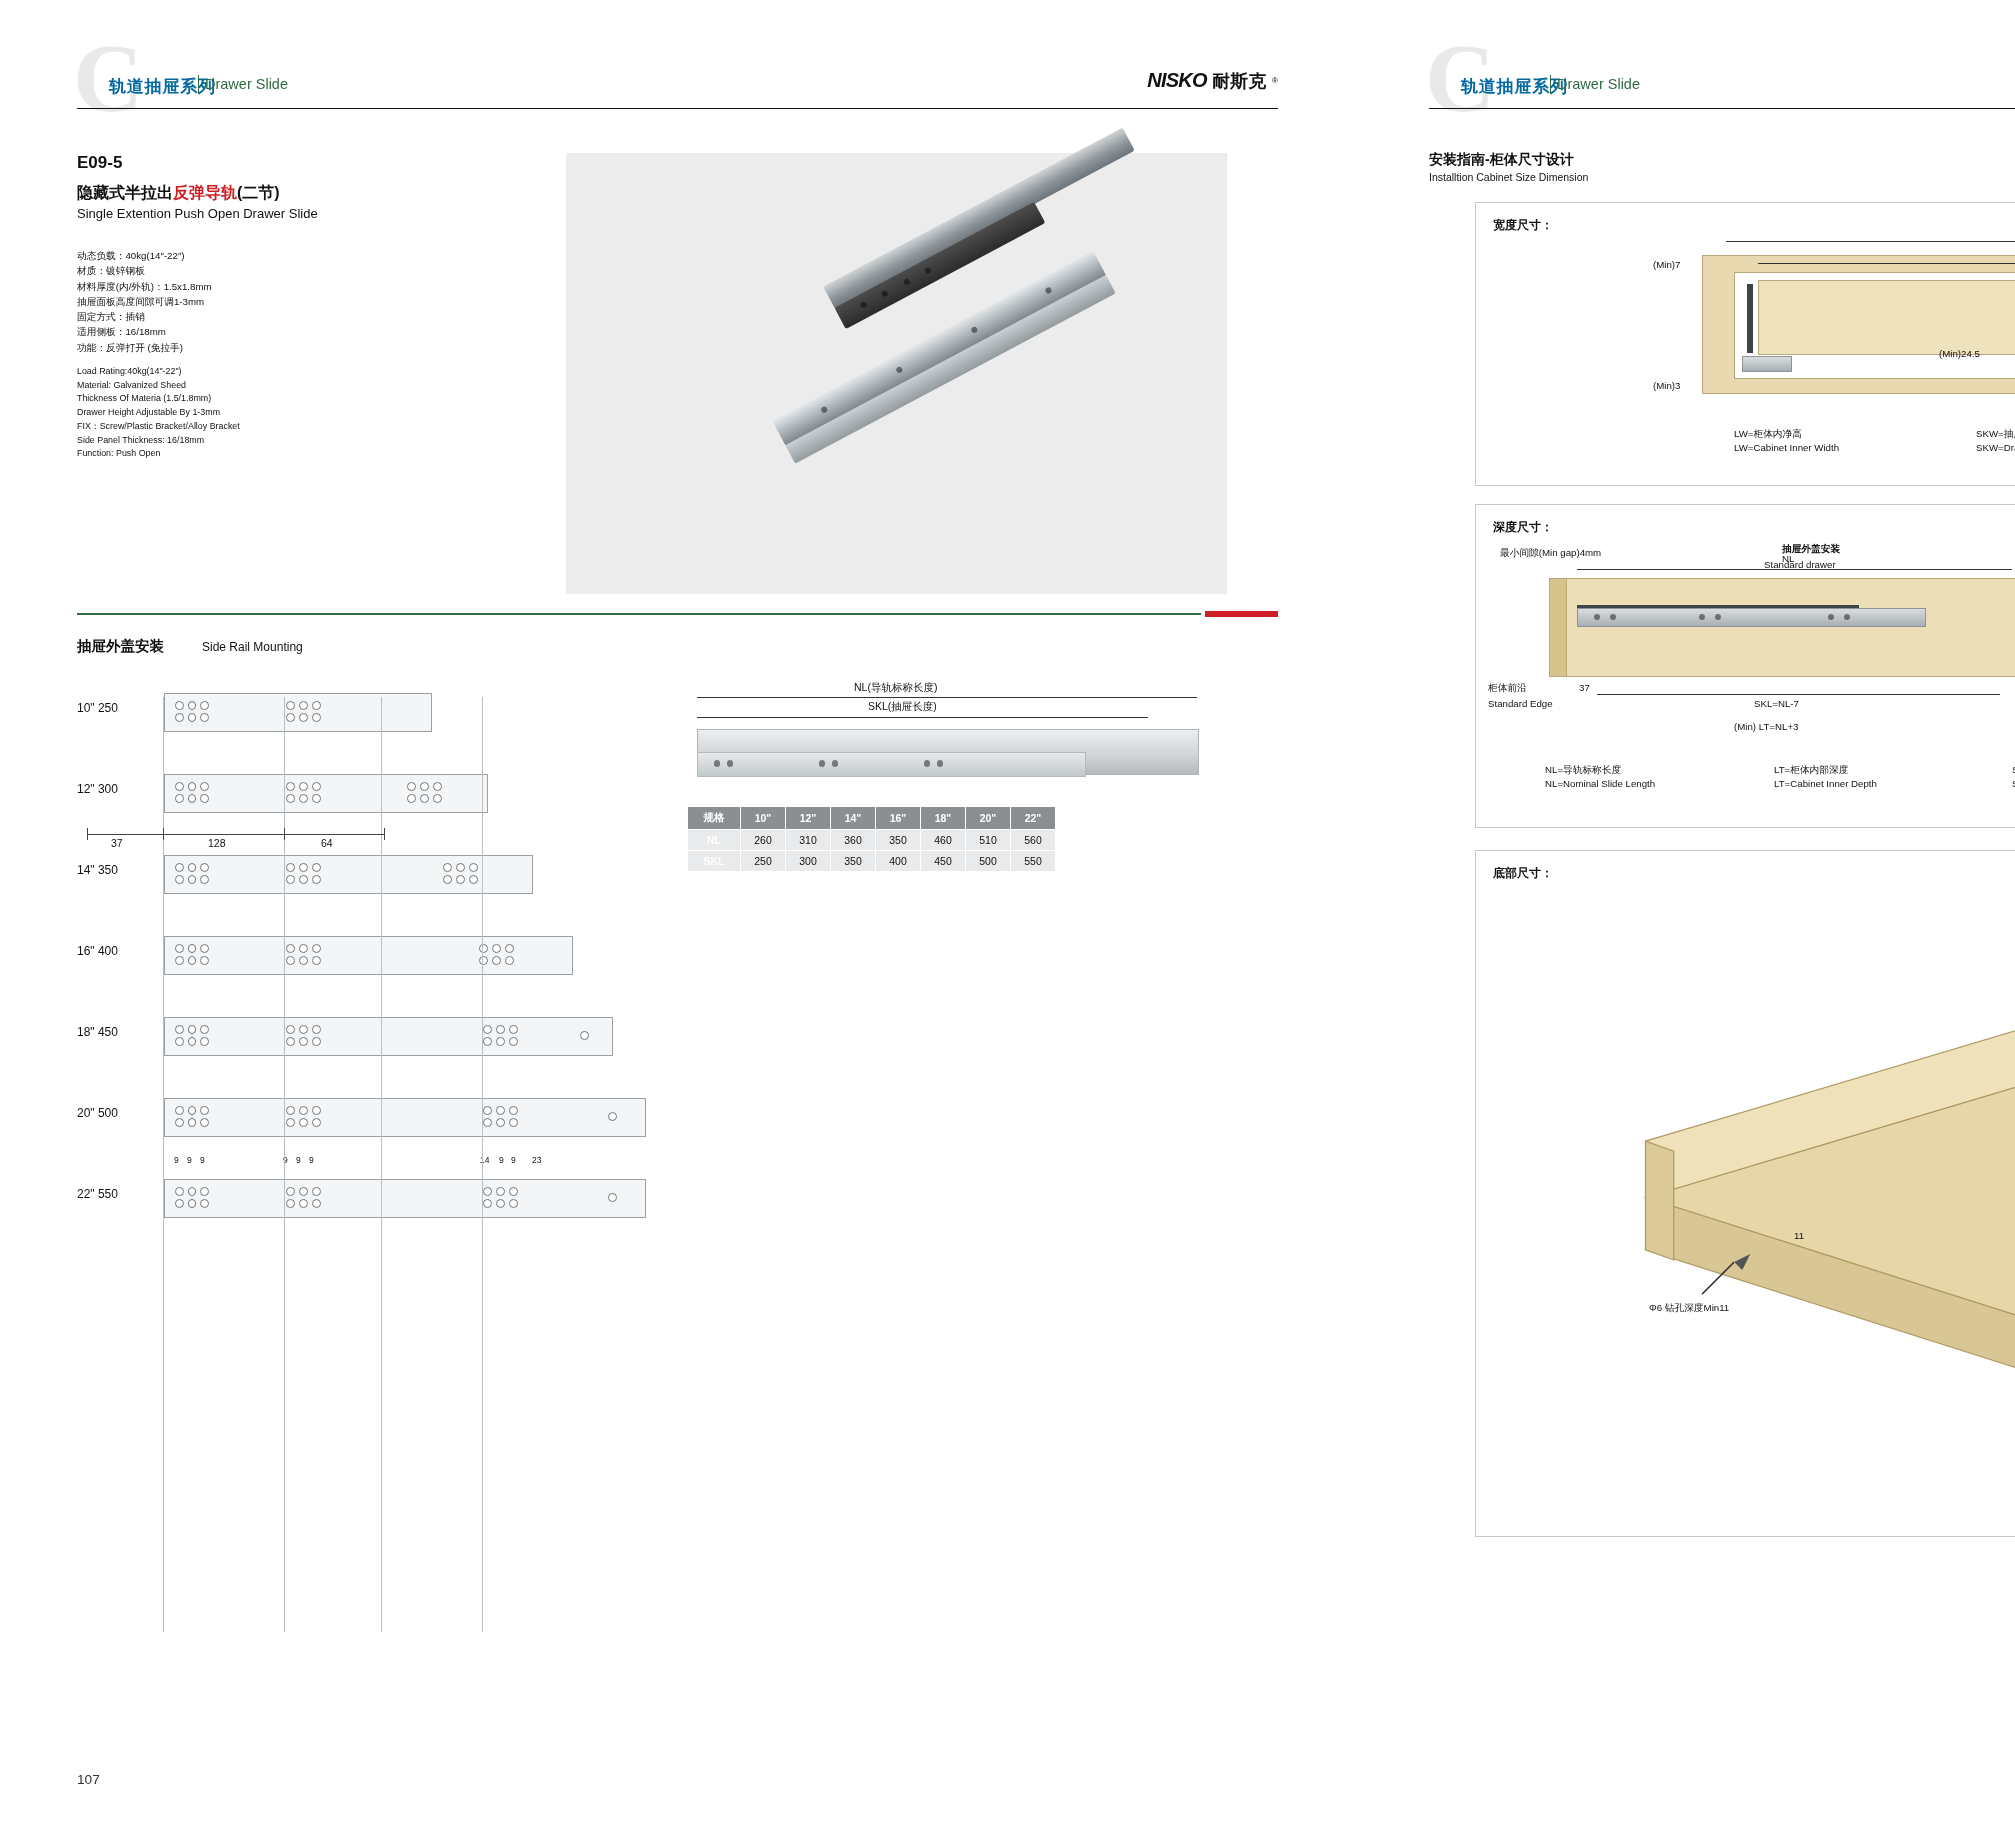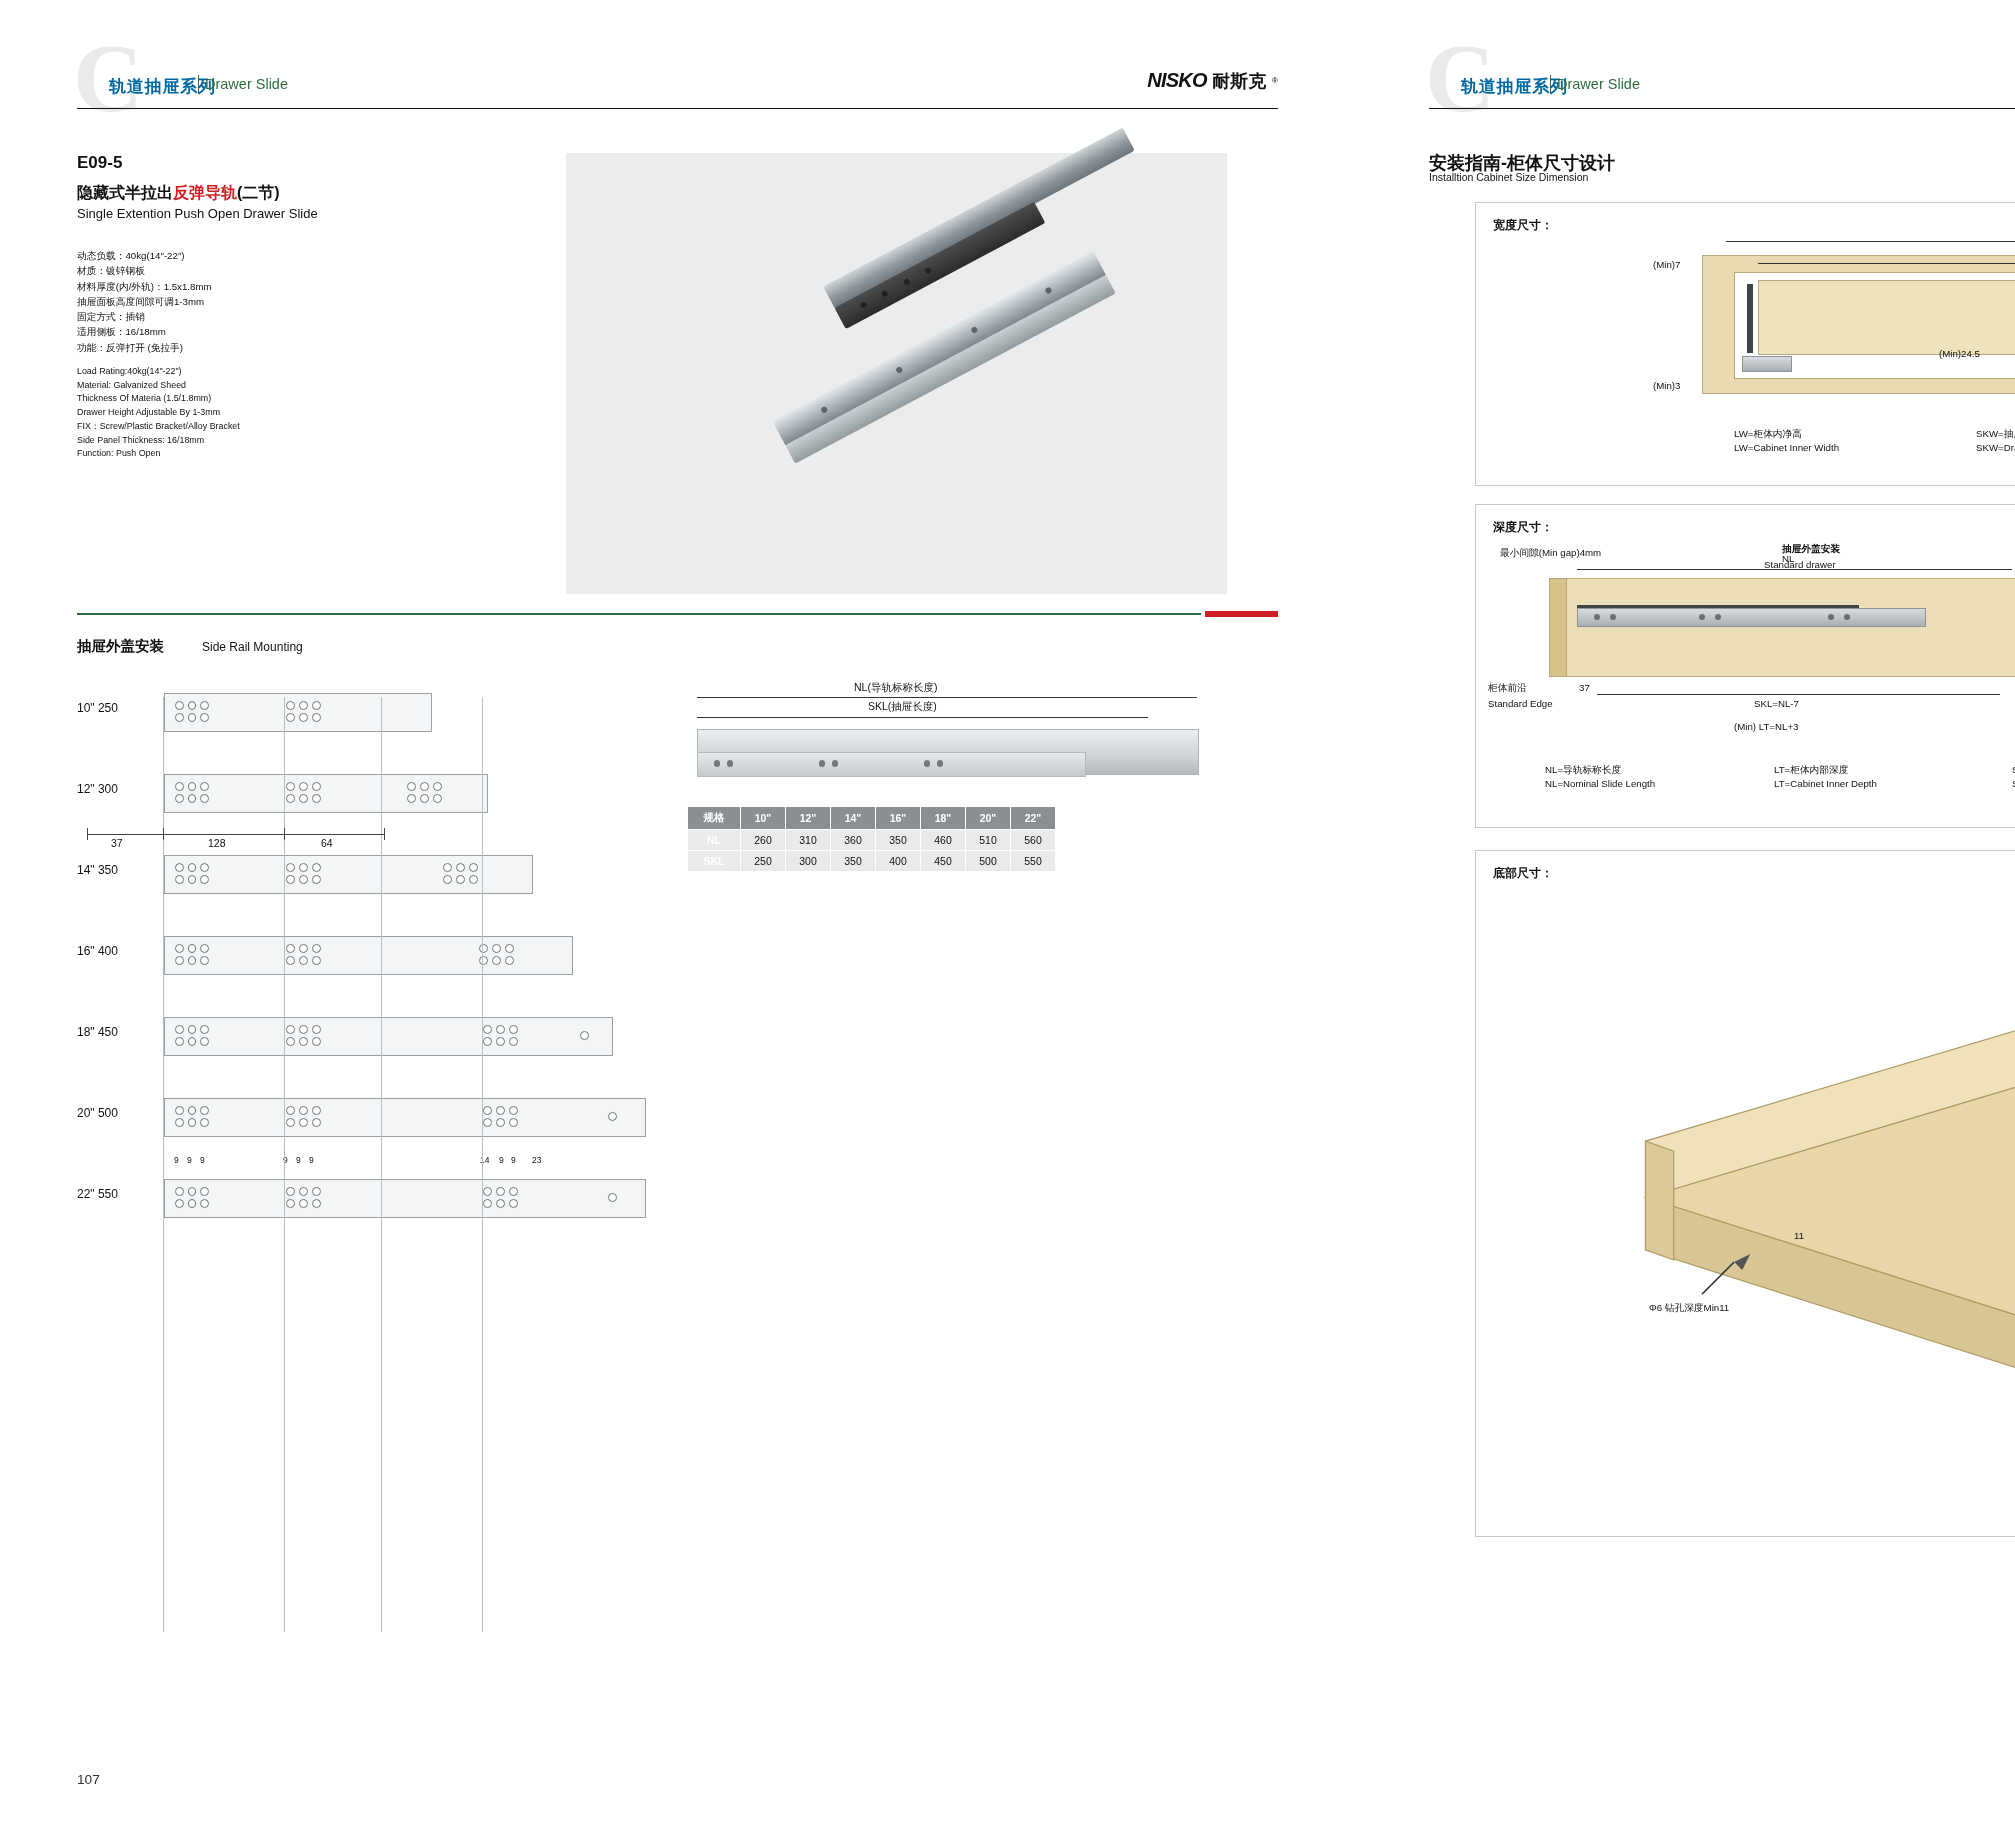--- a/index.html
+++ b/index.html
@@ -79,21 +79,21 @@
   .nlbox .railimg{position:absolute;left:12px;top:48px;width:500px;height:44px;background:linear-gradient(180deg,#eceeef,#cfd3d6 60%,#b3b9bd);border:0.8px solid #aeb4b8;}
   .nlbox .railimg2{position:absolute;left:12px;top:71px;width:387px;height:22.6px;background:linear-gradient(180deg,#e7eaeb,#c3c8cb);border:0.8px solid #b3b9bd;}
 
   table.spec{position:absolute;left:687px;top:806px;border-collapse:collapse;font-size:10.5px;}
   table.spec td{border:0.8px solid #fff;padding:4px 0;text-align:center;width:44px;color:#111;}
   table.spec td.hd{background:#8b8f92;color:#fff;width:52px;font-weight:bold;}
   table.spec tr.h td{background:#8b8f92;color:#fff;font-weight:bold;}
   table.spec tr.b td{background:#e9eaeb;}
 
   
-  .guide-cn{position:absolute;left:1429px;top:151px;font-size:18px;font-weight:bold;color:#111;}
+  .guide-cn{position:absolute;left:1429px;top:151px;font-size:14px;font-weight:bold;color:#111;}
   .guide-en{position:absolute;left:1429px;top:171px;font-size:10.5px;color:#111;}
 
   .panel{position:absolute;border:0.8px solid #c8c8c8;background:#fff;}
   .panel .ttl{position:absolute;left:17px;top:13.7px;font-size:12px;color:#111;font-weight:bold;}
 
   .p1{left:1475px;top:202px;width:1157px;height:282px;}
   .p2{left:1475px;top:504px;width:1157px;height:322px;}
   .p3{left:1475px;top:850px;width:1157px;height:685px;}
 
   .legend{position:absolute;font-size:9.7px;line-height:13.7px;color:#111;}

